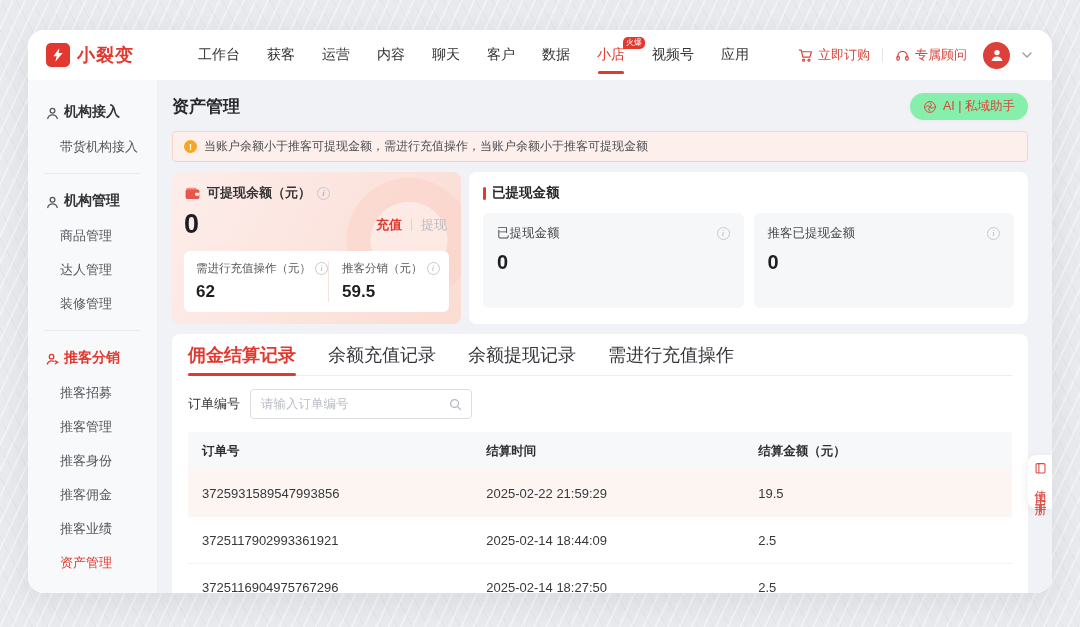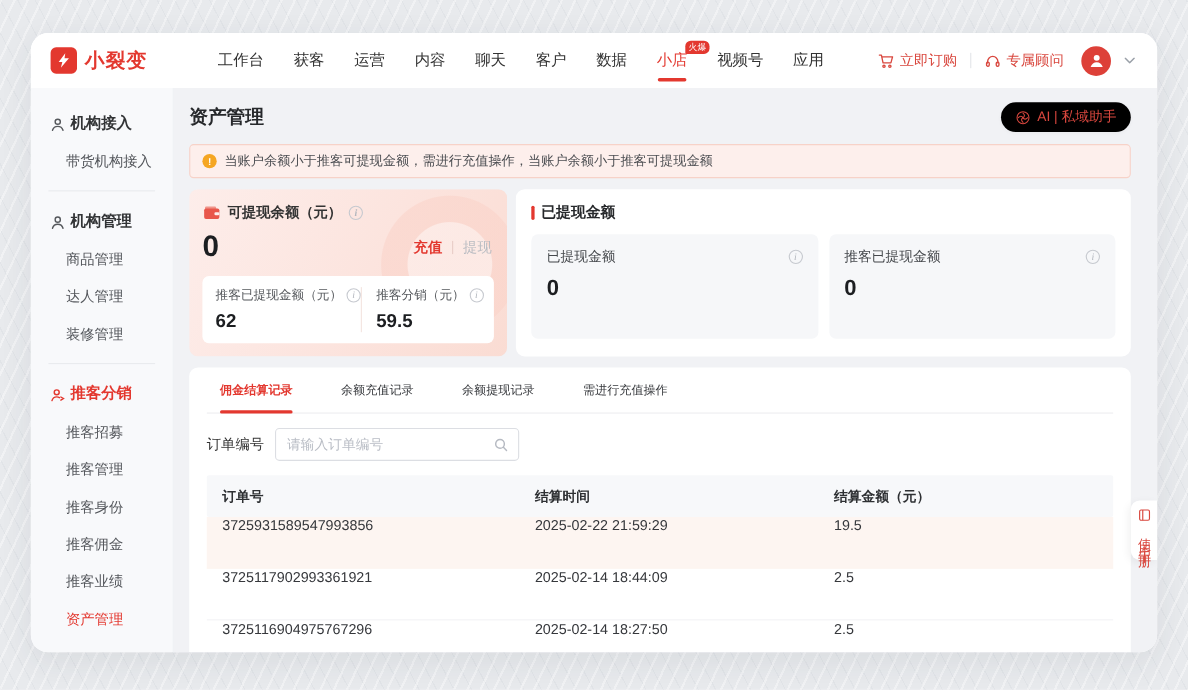--- a/index.html
+++ b/index.html
@@ -41,21 +41,21 @@
   .side-group { display:flex; align-items:flex-end; gap:4px; padding:9px 0 9px 17px; font-size:14px; font-weight:bold; color:#323436; cursor:pointer; }
   .side-group svg { width:15px; height:15px; color:#55585c; }
   .side-group.red, .side-group.red svg { color:#e3382f; }
   .side-item { padding:8px 0 8px 32px; font-size:13px; color:#53565b; cursor:pointer; }
   .side-item.active { color:#e3382f; }
   .side-divider { height:1px; background:#e9ebee; margin:9px 16px 9px 16px; }
   
   .main { flex:1; background:#f1f2f5; padding:13px 24px 0 14px; position:relative; overflow:hidden; }
   .main-header { display:flex; align-items:center; justify-content:space-between; margin-bottom:11px; }
   .page-title { font-size:17px; font-weight:bold; color:#26282b; }
-  .ai-pill { display:flex; align-items:center; gap:6px; background:#000000; border-radius:14px; padding:5px 13px; color:#d9473e; font-size:12.5px; font-weight:500; box-shadow:0 1px 4px rgba(0,0,0,.04); cursor:pointer; }
+  .ai-pill { display:flex; align-items:center; gap:6px; background:#86efac; border-radius:14px; padding:5px 13px; color:#d9473e; font-size:12.5px; font-weight:500; box-shadow:0 1px 4px rgba(0,0,0,.04); cursor:pointer; }
   .ai-pill svg { width:14px; height:14px; }
   .warn-banner { display:flex; align-items:center; gap:7px; background:#fdefec; border:1px solid #f7d2c8; border-radius:4px; padding:6px 11px; font-size:12px; color:#4c4e52; }
   .warn-dot { width:13px; height:13px; border-radius:50%; background:#f5a623; color:#fff; font-size:9px; font-weight:bold; display:flex; align-items:center; justify-content:center; flex-shrink:0; }
   
   .cards-row { display:flex; gap:8px; margin-top:10px; }
   .balance-card {
     width:289px; border-radius:8px; padding:12px 12px 12px 12px; flex-shrink:0; overflow:hidden; position:relative;
     background:
       radial-gradient(circle at 82% 45%, rgba(255,255,255,.45) 0 38px, rgba(255,255,255,0) 39px),
       radial-gradient(circle at 82% 45%, rgba(250,210,200,.55) 0 62px, rgba(250,210,200,0) 63px),
@@ -78,39 +78,39 @@
   .wc-head { display:flex; align-items:center; gap:6px; font-size:13.5px; font-weight:bold; color:#26282b; }
   .wc-bar { width:3px; height:13px; border-radius:2px; background:#e3382f; }
   .wc-boxes { display:flex; gap:10px; margin-top:11px; }
   .wc-box { flex:1; background:#f6f7f9; border-radius:6px; padding:12px 14px; height:95px; }
   .wc-box-top { display:flex; align-items:center; justify-content:space-between; font-size:12.5px; color:#45484c; }
   .wc-box-value { font-size:20px; font-weight:bold; color:#1c1e21; margin-top:9px; }
   .info-i { width:13px; height:13px; border:1px solid #c6c9cf; border-radius:50%; color:#b3b7be; font-size:9px; line-height:11px; text-align:center; font-family:"Liberation Serif",serif; font-style:italic; flex-shrink:0; display:inline-block; }
   
   .records-panel { background:#fff; border-radius:8px 8px 0 0; margin-top:10px; padding:0 16px; height:282px; }
   .tabs-row { display:flex; gap:32px; height:42px; border-bottom:1px solid #ededf0; }
-  .tab { position:relative; display:flex; align-items:center; font-size:11px; color:#36383c; font-weight:500; cursor:pointer;margin-left:12px; }
+  .tab { position:relative; display:flex; align-items:center; font-size:18px; color:#36383c; font-weight:500; cursor:pointer; }
   .tab.active { color:#e3382f; font-weight:bold; }
   .tab.active::after { content:""; position:absolute; bottom:-1px; left:0; right:0; height:3px; border-radius:2px; background:#e3382f; }
   .search-row { display:flex; align-items:center; margin:13px 0 13px 0; }
   .search-label { font-size:13px; font-weight:500; color:#333; margin-right:10px; }
   .search-box { position:relative; width:222px; }
   .search-box input { width:100%; height:30px; border:1px solid #dcdee3; border-radius:4px; padding:0 30px 0 10px; font-size:12.5px; color:#333; outline:none; background:#fff; font-family:inherit; }
   .search-box input::placeholder { color:#b9bdc5; }
   .search-box svg { position:absolute; right:9px; top:7.5px; width:15px; height:15px; }
   .search-btns { margin-left:auto; display:flex; gap:8px; }
   .btn-outline { border:1px solid #ec8076; background:#fff; color:#d9473e; font-size:13px; padding:6px 15px; border-radius:4px; cursor:pointer; font-family:inherit; font-weight:500; }
   .table { width:100%; }
   .t-head { display:flex; background:#f7f8fa; border-radius:2px; height:38px; align-items:center; }
   .t-head .t-cell { font-weight:bold; font-size:12.5px; color:#2e3033; }
   .t-cell { padding-left:14px; }
   .t-cell.c1 { width:34.5%; }
   .t-cell.c2 { width:33%; }
   .t-cell.c3 { width:32.5%; }
-  .t-row { display:flex; height:47px; border-bottom:1px solid #f2f3f5; font-size:13px; color:#36383c; }
+  .t-row { display:flex; align-items:center; height:47px; border-bottom:1px solid #f2f3f5; font-size:13px; color:#36383c; }
   .t-row.hl { background:#fdf5f1; border-bottom-color:#fdf5f1; }
   
   .manual-tab {
     position:absolute; right:0; top:425px; width:24px; padding:7px 0 9px 0;
     background:#fff; border-radius:8px 0 0 8px; box-shadow:-2px 2px 8px rgba(0,0,0,.06);
     display:flex; flex-direction:column; align-items:center; gap:5px; cursor:pointer; z-index:5;
   }
   .manual-tab svg { width:13px; height:13px; }
   .manual-text { writing-mode:vertical-rl; text-orientation:upright; color:#d9473e; font-size:12px; letter-spacing:5px; font-weight:500; }
 </style>
@@ -264,21 +264,21 @@
             <div class="bc-value">0</div>
             <div class="bc-actions">
               <span class="bc-recharge">充值</span>
               <span class="bc-actdiv"></span>
               <span class="bc-withdraw">提现</span>
             </div>
           </div>
           <div class="bc-sub">
             <div class="bc-sub-col">
               <div class="bc-sub-label">
-                  <span>推客已提现金额（元）</span>
+                  <span>需进行充值操作（元）</span>
                   <span class="info-i">i</span>
                 </div>
               <div class="bc-sub-value">62</div>
             </div>
             <div class="bc-sub-col">
               <div class="bc-sub-label">
                   <span>推客分销（元）</span>
                   <span class="info-i">i</span>
                 </div>
               <div class="bc-sub-value">59.5</div>

